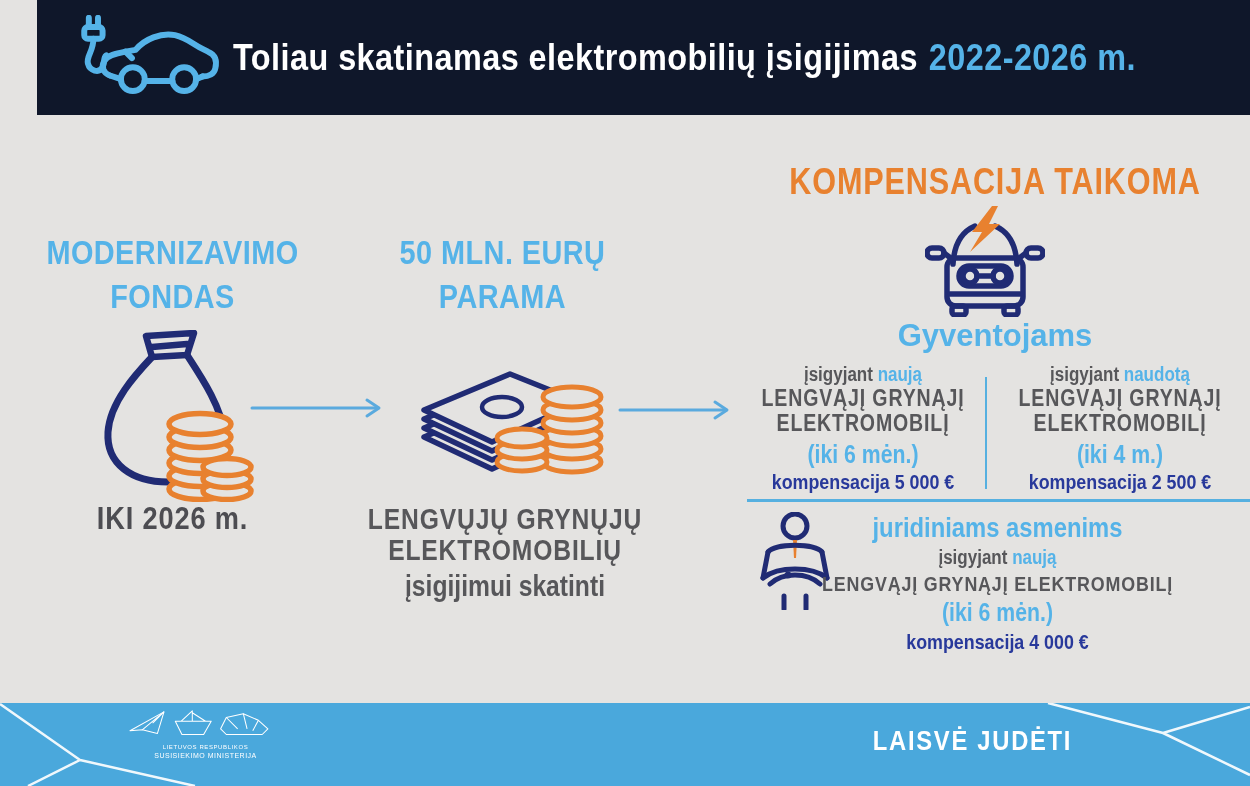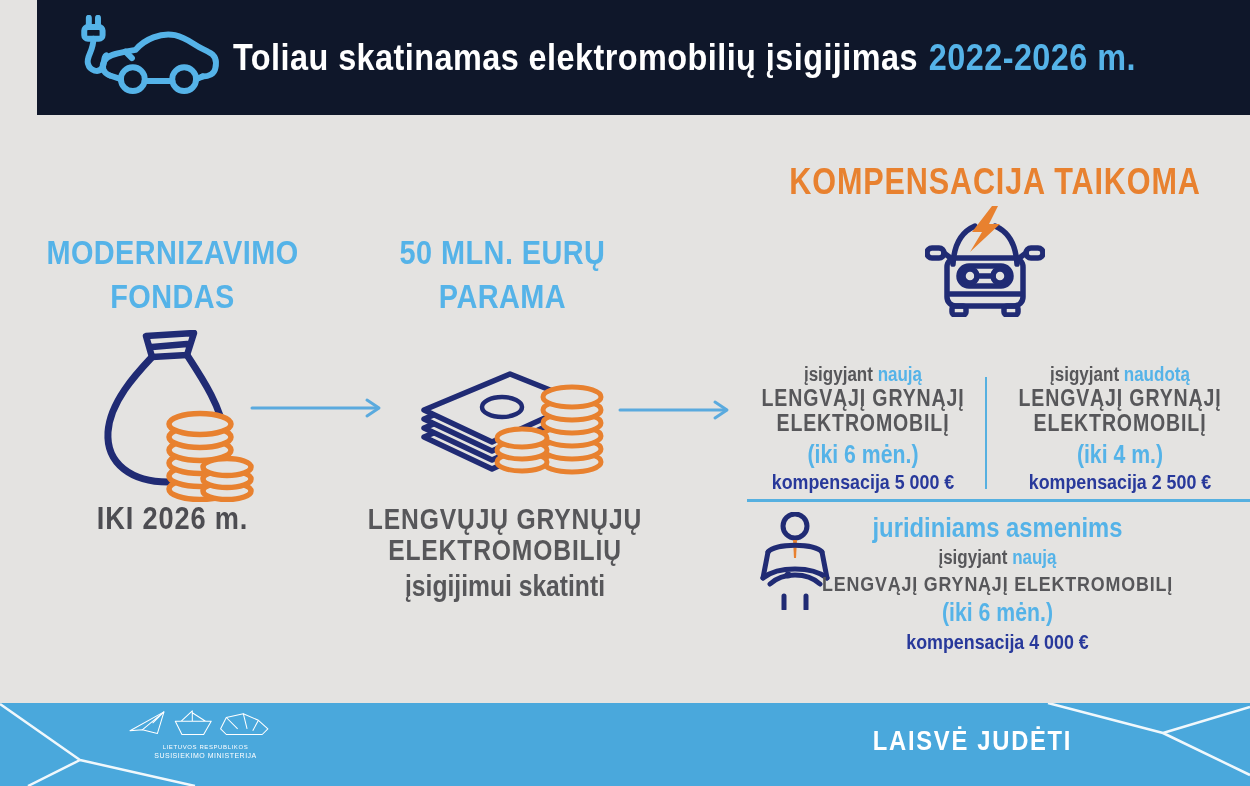--- a/index.html
+++ b/index.html
@@ -169,20 +169,21 @@
     <rect x="34" y="60" width="52" height="20" rx="10"></rect>
     <circle cx="45" cy="70" r="7"></circle>
     <circle cx="75" cy="70" r="7"></circle>
     <path d="M52,70 L68,70"></path>
     <path d="M25,88 L95,88"></path>
     <rect x="27" y="100" width="14" height="9" rx="3"></rect>
     <rect x="79" y="100" width="14" height="9" rx="3"></rect>
     <path fill="#e8812f" stroke="none" d="M67,0 L47,26 L57,26 L45,46 L75,18 L64,18 L73,0 Z"></path>
   </svg>
 
+  <div class="abs ctr res-heading">Gyventojams</div>
 
   <div class="abs ctr cell sx85 res-new">
     <div class="pline">
       <span class="g">įsigyjant</span>
       <span class="b">naują</span>
     </div>
     <div class="caps">LENGVĄJĮ GRYNĄJĮ</div>
     <div class="caps">ELEKTROMOBILĮ</div>
     <div class="age">(iki 6 mėn.)</div>
     <div class="amount">kompensacija 5 000 €</div>

